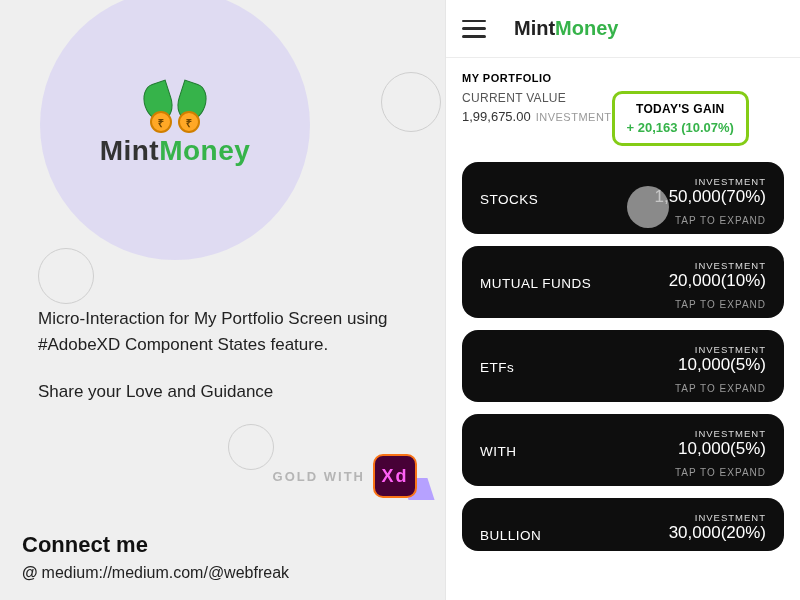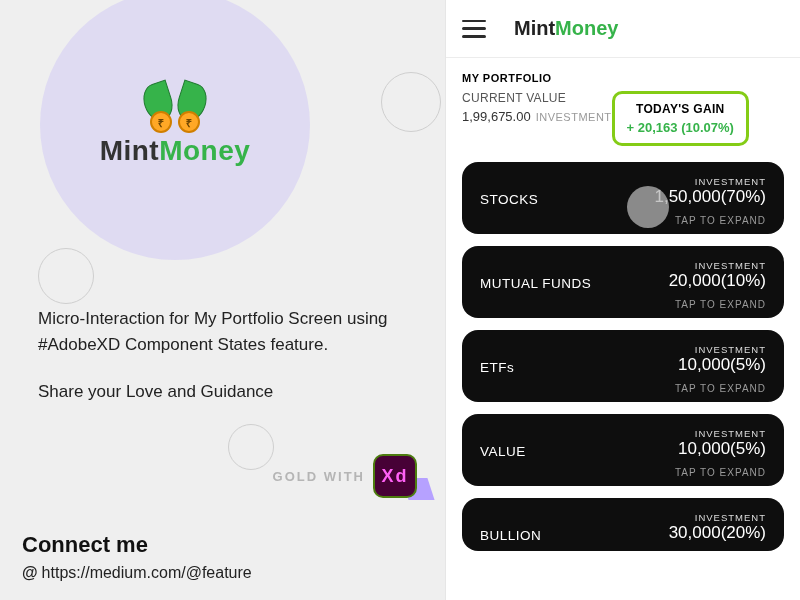--- a/index.html
+++ b/index.html
@@ -74,21 +74,21 @@
   .desc p { margin-bottom: 22px; font-weight: 400; }
 
   .made-with {
     position:absolute; right: 28px; top: 454px;
     display:flex; align-items:center; gap:8px;
     font-size:13px; letter-spacing:2px; color:#b5b5b5; font-weight:600;
   }
   .xd-badge {
     width:44px; height:44px; border-radius:10px;
     background:#470136; display:flex; align-items:center; justify-content:center;
-    color:#ff61f6; font-weight:800; font-size:18px; border:2px solid #4d7c0f;
+    color:#ff61f6; font-weight:800; font-size:18px; border:2px solid #f97316;
   }
 
   .connect {
     position:absolute; left:22px; bottom:14px;margin-top:44px;
   }
   .connect h3 { font-size:22px; font-weight:800; color:#111; margin-bottom:6px;}
   .connect .row { font-size:16px; color:#222; margin-bottom:4px;}
   .connect .at { font-weight:700; margin-right:4px;}
 
   
@@ -183,21 +183,21 @@
   </div>
 
   <div class="made-with">
     <span>GOLD WITH</span>
     <div class="xd-badge">Xd</div>
   </div>
 
   <div class="connect">
     <h3>Connect me</h3>
     <div class="row">
-      <span class="at">@</span><span>https://medium.com/@feature</span>
+      <span class="at">@</span><span>medium://medium.com/@webfreak</span>
     </div>
   </div>
 </div>
 
 <div class="right">
   <div class="appbar">
     <div class="hamburger">
       <span></span>
         <span></span>
         <span></span>
@@ -253,21 +253,21 @@
           <div class="inv-side">
             <div class="l">INVESTMENT</div>
             <div class="v">10,000(5%)</div>
           </div>
         </div>
         <div class="tap">TAP TO EXPAND</div>
       </div>
 
       <div class="asset-card">
         <div class="row1">
-          <div class="name">VALUE</div>
+          <div class="name">WITH</div>
           <div class="inv-side">
             <div class="l">INVESTMENT</div>
             <div class="v">10,000(5%)</div>
           </div>
         </div>
         <div class="tap">TAP TO EXPAND</div>
       </div>
 
       <div class="asset-card">
         <div class="row1">

